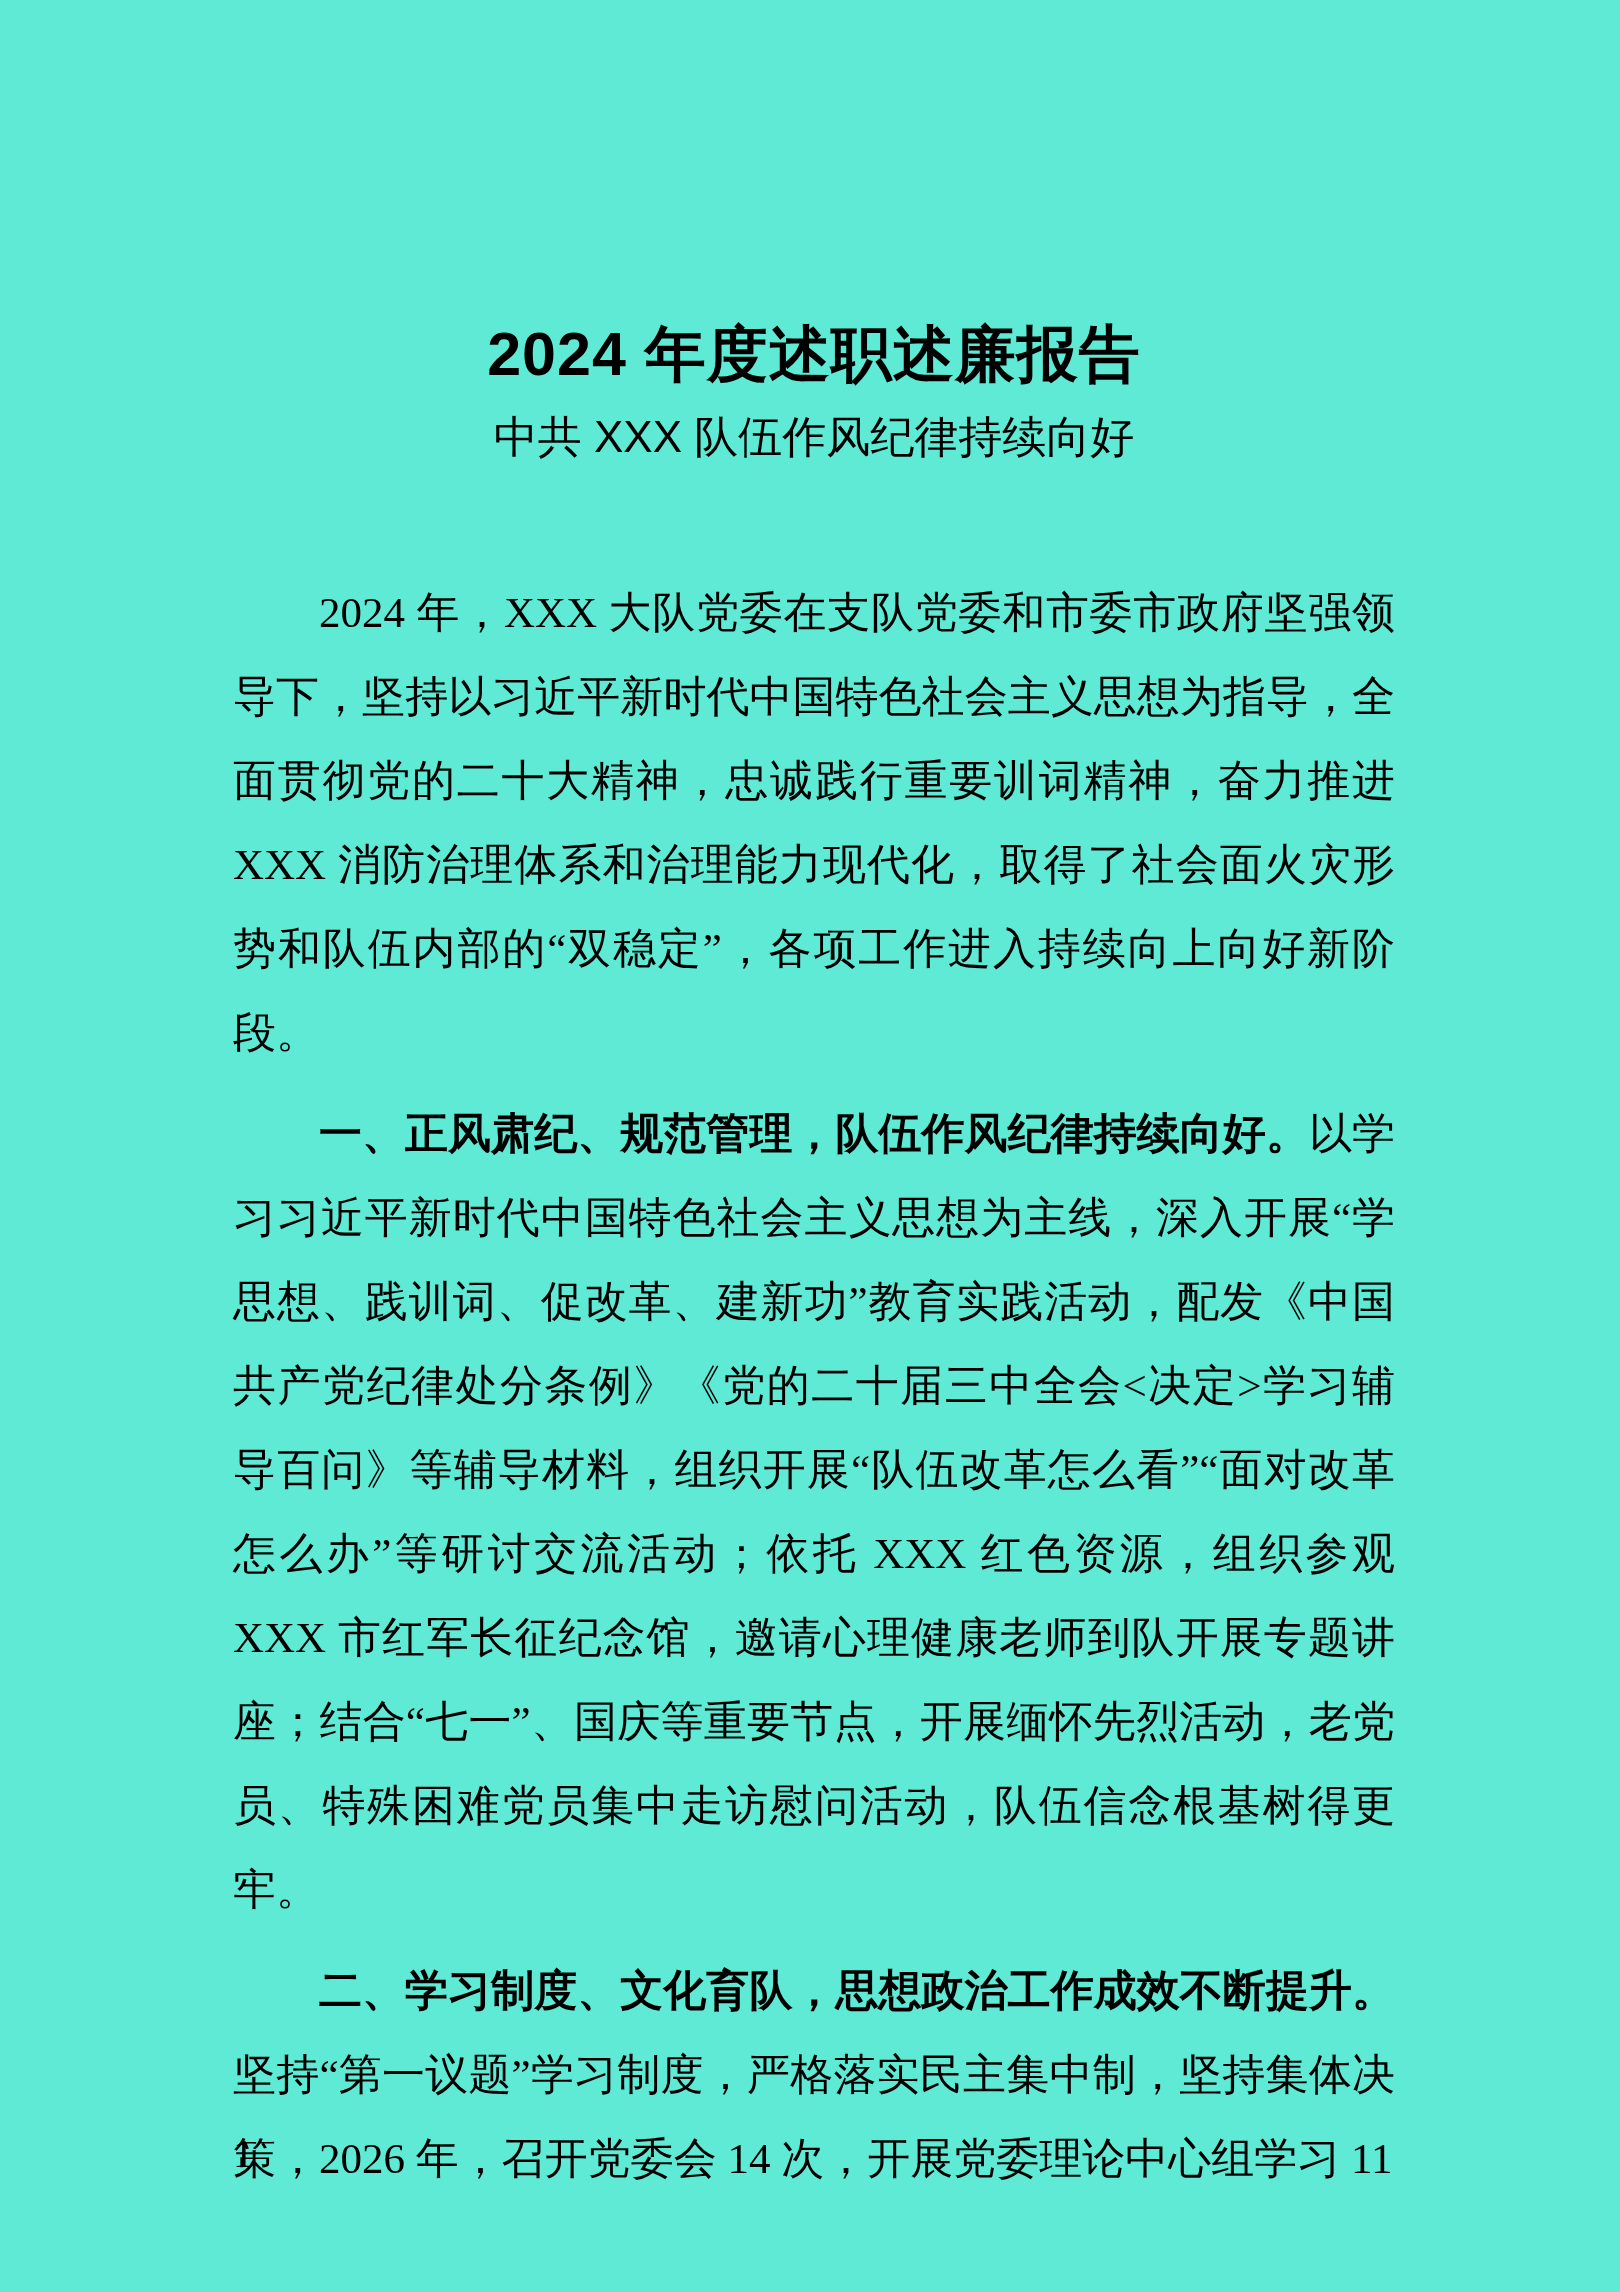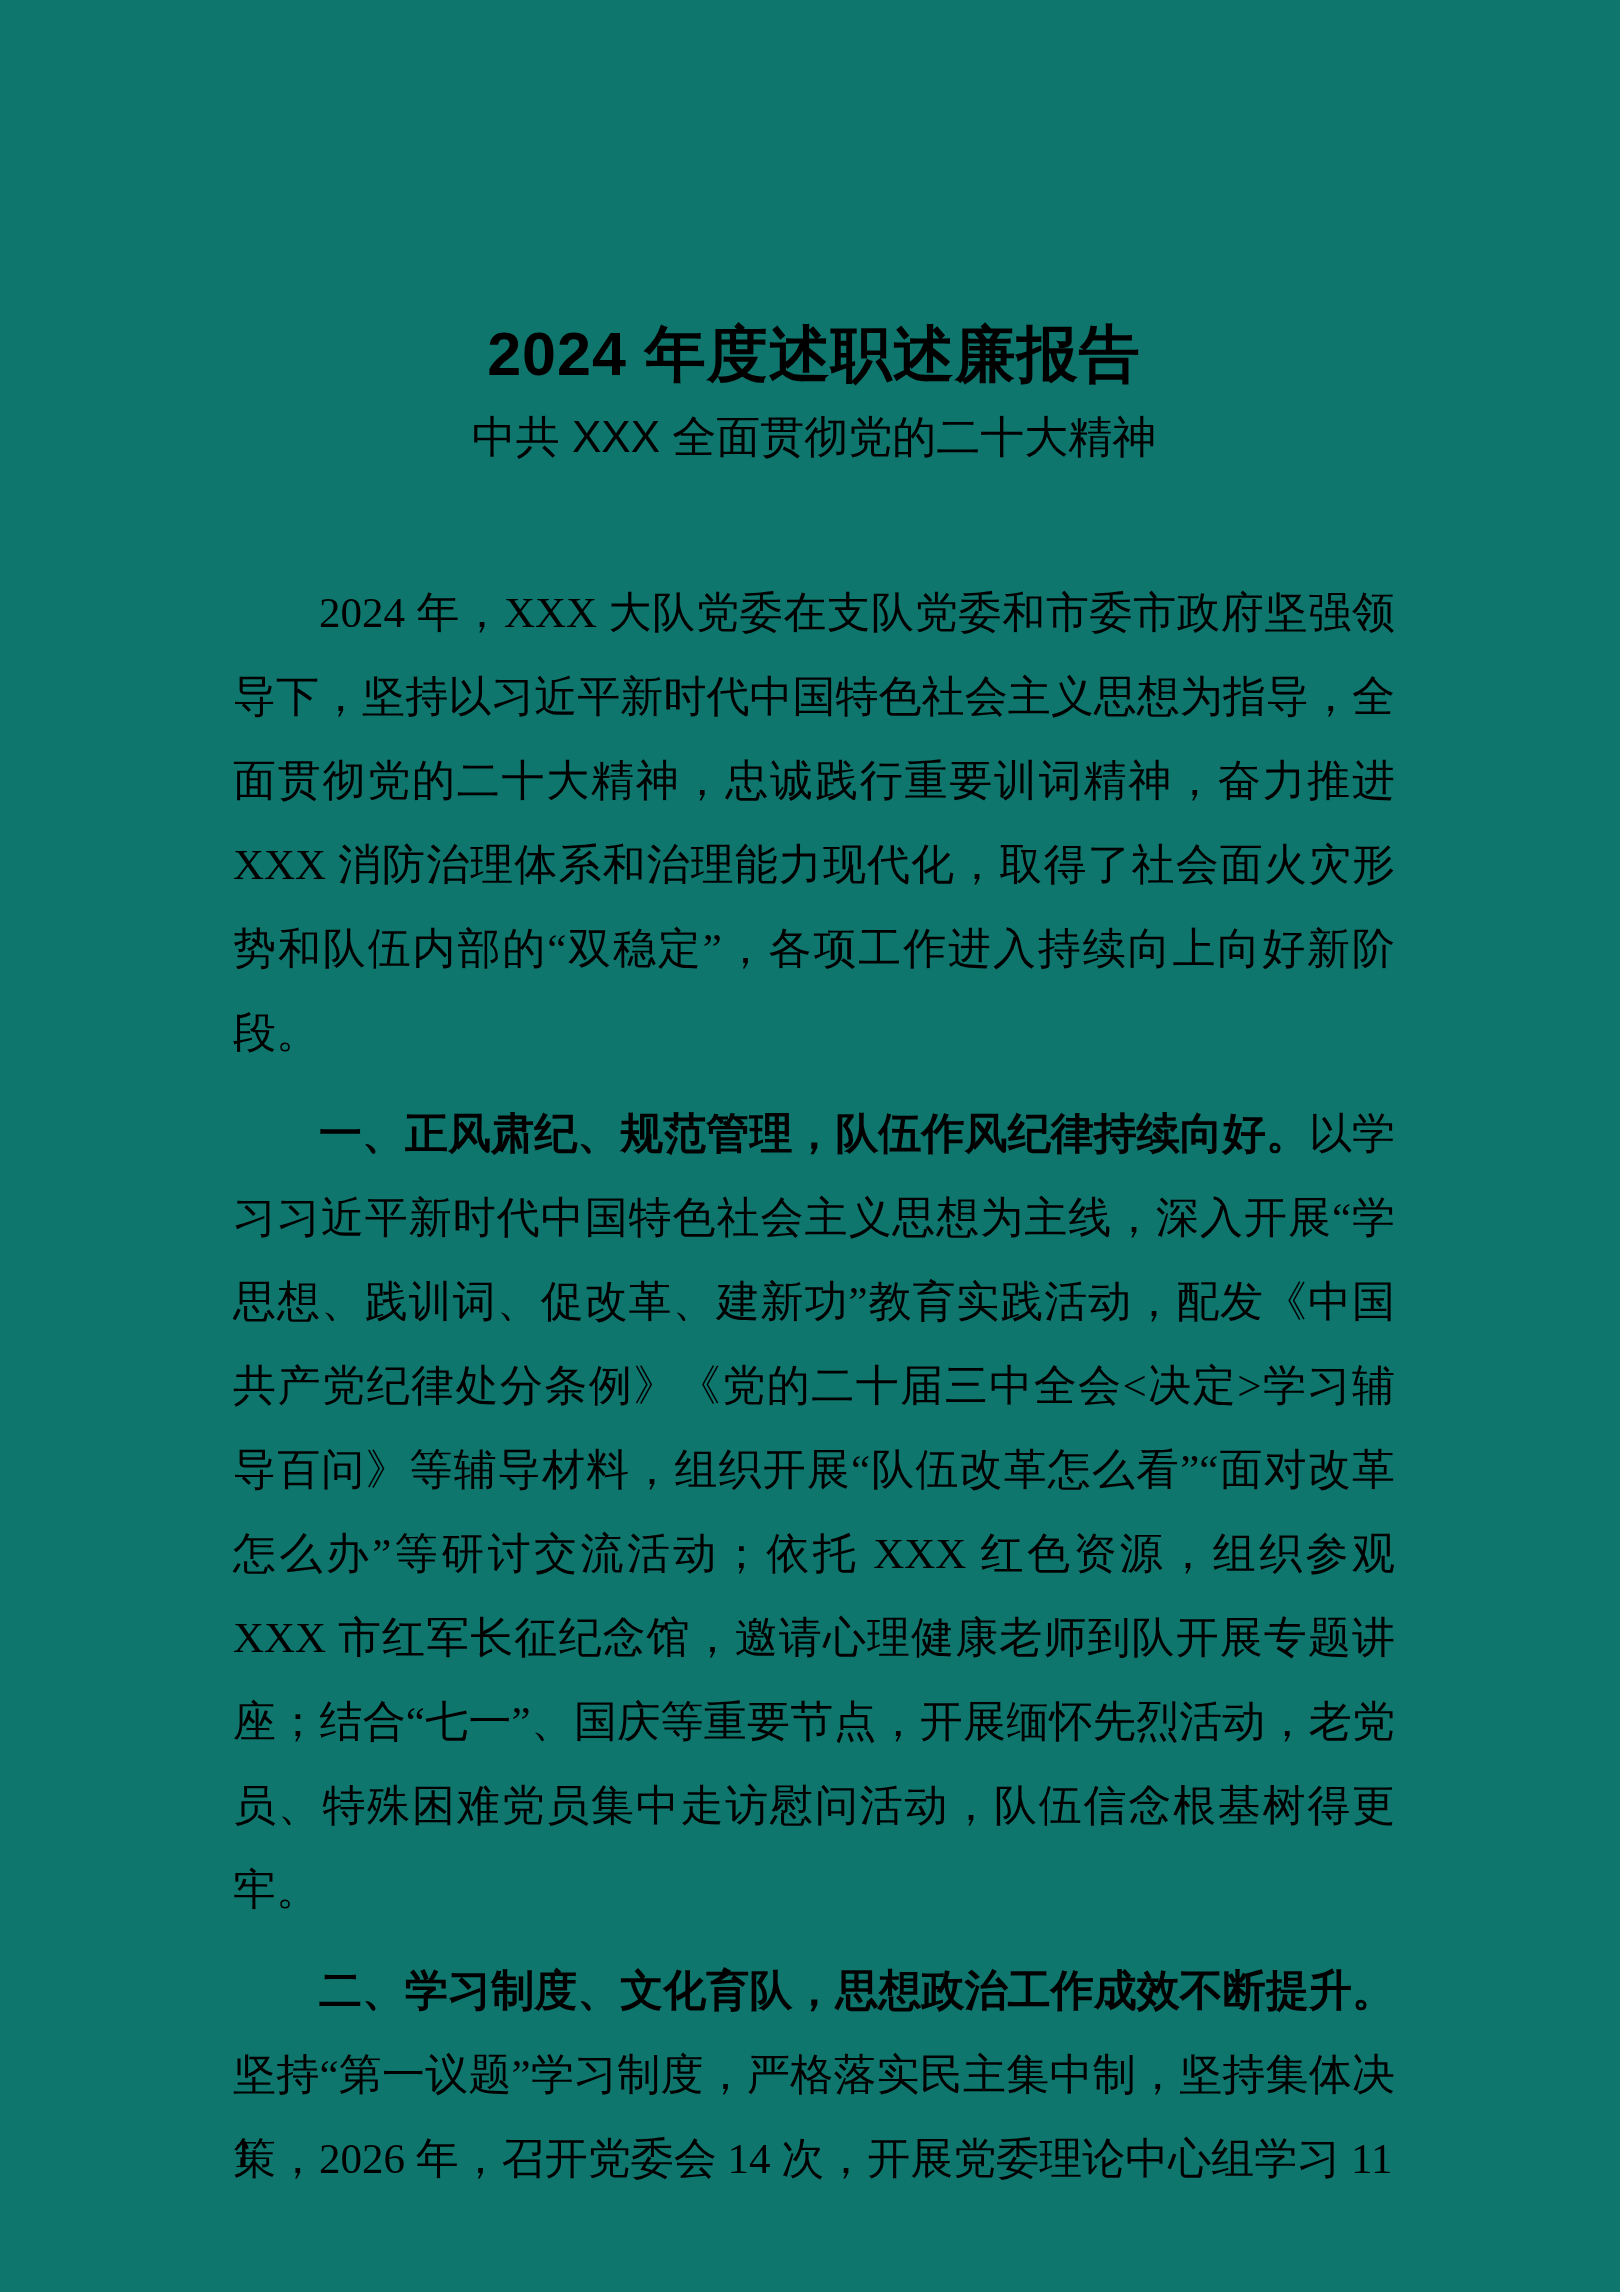--- a/index.html
+++ b/index.html
@@ -4,21 +4,21 @@
 <style>
   html, body {
     margin: 0;
     padding: 0;
     background: #ffffff;
   }
   .page {
     position: relative;
     width: 1620px;
     height: 2293px;
-    background: #0f766e;
+    background: #5eead4;
     box-sizing: border-box;
     padding: 323px 209px 0 217px;
     overflow: hidden;
     color: #000000;
   }
   .doc-title {
     margin: 0;
     text-align: center;
     font-family: "Liberation Sans", "DejaVu Sans", sans-serif;
     font-weight: 700;
@@ -64,21 +64,21 @@
     color: #000000;
   }
 </style>
 </head>
 <body>
 
 <div class="page">
 
   <h1 class="doc-title">2024 年度述职述廉报告</h1>
 
-  <div class="doc-subtitle">中共 XXX 全面贯彻党的二十大精神</div>
+  <div class="doc-subtitle">中共 XXX 队伍作风纪律持续向好</div>
 
   <div class="doc-body">
 
     <p class="para"><span class="para-lead"></span><span>2024 年，XXX 大队党委在支队党委和市委市政府坚强领导下，坚持以习近平新时代中国特色社会主义思想为指导，全面贯彻党的二十大精神，忠诚践行重要训词精神，奋力推进 XXX 消防治理体系和治理能力现代化，取得了社会面火灾形势和队伍内部的“双稳定”，各项工作进入持续向上向好新阶段。</span></p>
 
     <p class="para"><span class="para-lead">一、正风肃纪、规范管理，队伍作风纪律持续向好。</span><span>以学习习近平新时代中国特色社会主义思想为主线，深入开展“学思想、践训词、促改革、建新功”教育实践活动，配发《中国共产党纪律处分条例》《党的二十届三中全会&lt;决定&gt;学习辅导百问》等辅导材料，组织开展“队伍改革怎么看”“面对改革怎么办”等研讨交流活动；依托 XXX 红色资源，组织参观 XXX 市红军长征纪念馆，邀请心理健康老师到队开展专题讲座；结合“七一”、国庆等重要节点，开展缅怀先烈活动，老党员、特殊困难党员集中走访慰问活动，队伍信念根基树得更牢。</span></p>
 
     <p class="para"><span class="para-lead">二、学习制度、文化育队，思想政治工作成效不断提升。</span><span>坚持“第一议题”学习制度，严格落实民主集中制，坚持集体决策，2026 年，召开党委会 14 次，开展党委理论中心组学习 11</span></p>
 
   </div>

